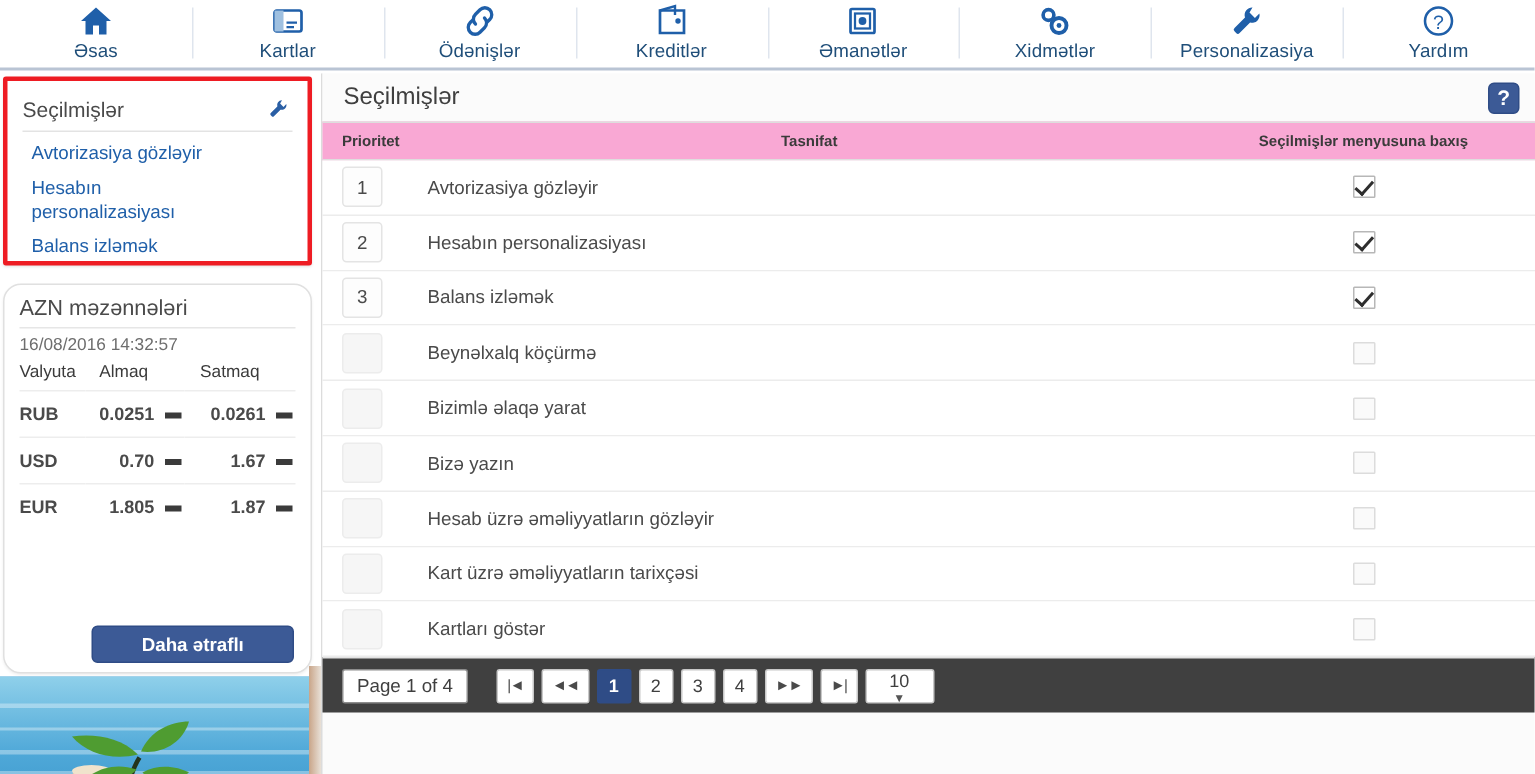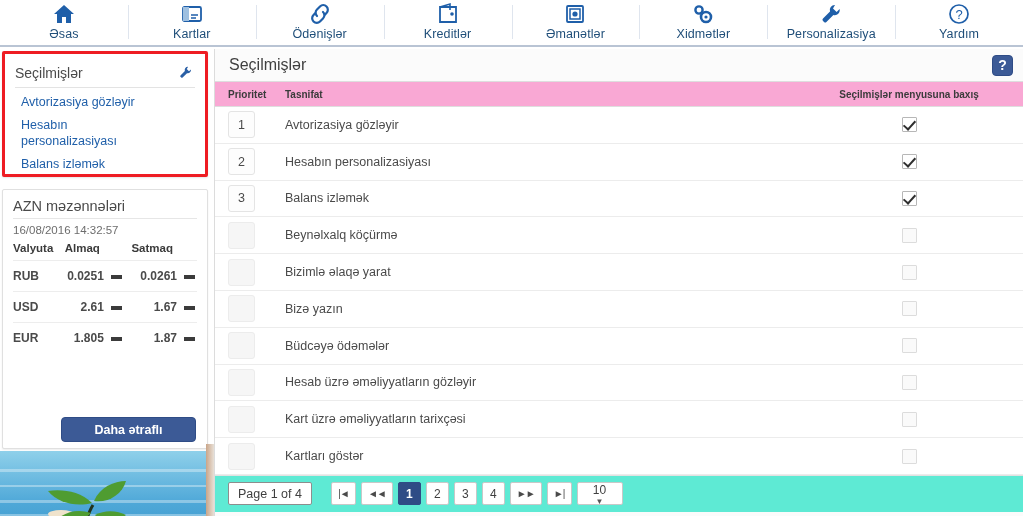--- a/index.html
+++ b/index.html
@@ -82,29 +82,29 @@
     cursor: pointer;
     text-decoration: none;
   }
 
   
   #rates-panel {
     position: absolute; left: 2px; top: 140px;
     width: 206px; height: 260px;
     background: #ffffff;
     border: 1px solid #e0e0e0;
-    border-radius: 2px;
+    border-radius: 12px;
     box-shadow: 0 1px 2px rgba(0,0,0,.07);
     padding: 8px 10px 0 10px;
   }
   #rates-title { font-size: 14.5px; color: #4a4a4a; padding-bottom: 4px; border-bottom: 1px solid #e6e6e6; }
   #rates-date { font-size: 11.5px; color: #6d6d6d; padding: 5px 0 4px 0; }
   #rates-table { width: 100%; border-collapse: collapse; }
   #rates-table th {
-    font-size: 11.5px; color: #3b3b3b; font-weight: bold;
+    font-size: 11.5px; color: #3b3b3b; font-weight: normal;
     text-align: left; padding: 2px 0 6px 0;
   }
   #rates-table th.num { text-align: right; padding-right: 24px; }
   #rates-table td {
     font-size: 12px; color: #4a4a4a;
     padding: 8px 0; border-top: 1px solid #ededed;
     vertical-align: middle;
     font-weight: bold;
   }
   #rates-table td.num { text-align: right; white-space: nowrap; }
@@ -165,21 +165,21 @@
   #grid { width: 809px; }
   #grid-head {
     height: 26px;
     background: #f9a8d4;
     border-top: 1px solid #dedede;
     border-bottom: 1px solid #dedede;
     display: flex; align-items: center;
     font-size: 10px; font-weight: bold; color: #3b3b3b;
   }
   .col-prio { width: 62px; padding-left: 13px; }
-  .col-name { flex: 1 1 auto; padding-left: 8px; }
+  .col-name { flex: 1 1 auto; padding-left: 8px; text-align: center; }
   .col-chk  { width: 230px; text-align: center; }
 
   .grid-row {
     height: 36.8px;
     display: flex; align-items: center;
     border-bottom: 1px solid #ececec;
     background: #ffffff;
     cursor: pointer;
   }
   .prio-cell { width: 62px; padding-left: 13px; display: flex; }
@@ -208,21 +208,21 @@
     position: absolute; left: 3px; top: 0px;
     width: 5px; height: 10px;
     border: solid #2e2e2e;
     border-width: 0 2.6px 2.6px 0;
     transform: rotate(42deg);
   }
 
   
   #pager {
     height: 37px;
-    background: #5eead4;
+    background: #404040;
     border-top: 1px solid #e2e2e2;
     display: flex; align-items: center;
     padding-left: 13px; gap: 5px;
   }
   .pg-box {
     height: 23px; min-width: 23px;
     border: 1px solid #c8c8c8;
     background: #ffffff;
     border-radius: 2px;
     display: flex; align-items: center; justify-content: center;
@@ -364,21 +364,21 @@
         </tr>
       </thead>
       <tbody>
         <tr>
           <td>RUB</td>
           <td class="num"><span>0.0251</span><span class="trend-dash"></span></td>
           <td class="num"><span>0.0261</span><span class="trend-dash"></span></td>
         </tr>
         <tr>
           <td>USD</td>
-          <td class="num"><span>2.61</span><span class="trend-dash"></span></td>
+          <td class="num"><span>0.70</span><span class="trend-dash"></span></td>
           <td class="num"><span>1.67</span><span class="trend-dash"></span></td>
         </tr>
         <tr>
           <td>EUR</td>
           <td class="num"><span>1.805</span><span class="trend-dash"></span></td>
           <td class="num"><span>1.87</span><span class="trend-dash"></span></td>
         </tr>
       </tbody>
     </table>
     <div id="more-btn">Daha ətraflı</div>
@@ -492,29 +492,20 @@
     <div class="grid-row">
       <span class="prio-cell">
           <span class="prio-box empty"></span>
         </span>
       <span class="name-cell">Bizə yazın</span>
       <span class="chk-cell">
           <span class="chk off"></span>
         </span>
     </div>
 
-    <div class="grid-row">
-      <span class="prio-cell">
-          <span class="prio-box empty"></span>
-        </span>
-      <span class="name-cell">Büdcəyə ödəmələr</span>
-      <span class="chk-cell">
-          <span class="chk off"></span>
-        </span>
-    </div>
 
     <div class="grid-row">
       <span class="prio-cell">
           <span class="prio-box empty"></span>
         </span>
       <span class="name-cell">Hesab üzrə əməliyyatların gözləyir</span>
       <span class="chk-cell">
           <span class="chk off"></span>
         </span>
     </div>

